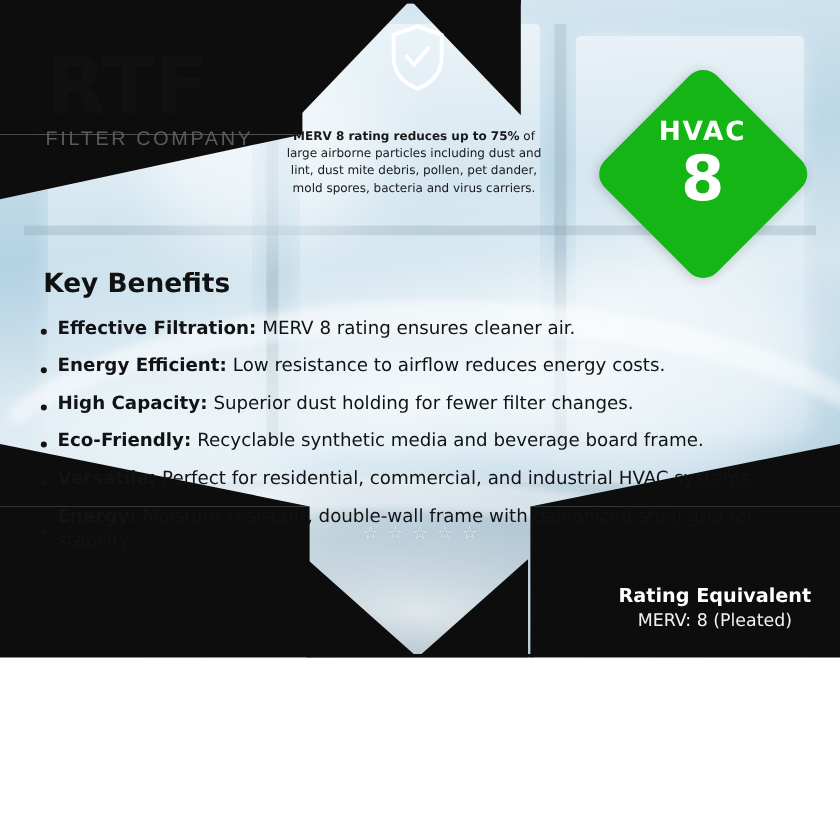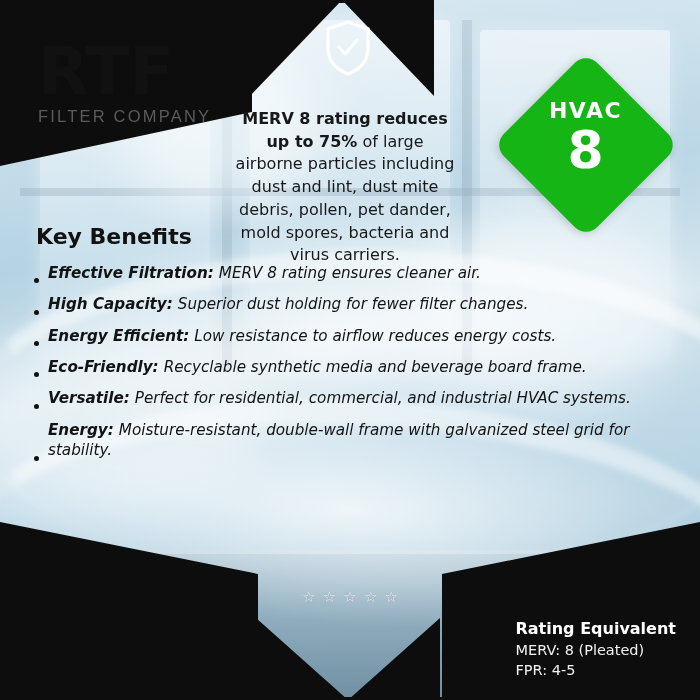--- a/index.html
+++ b/index.html
@@ -8,21 +8,21 @@
   }
   body {
     width: 700px;
     height: 700px;
     font-family: "Liberation Sans", sans-serif;
     overflow: hidden;
   }
   #page {
     position: relative;
     width: 700px;
-    height: 700px;
+    height: 548px;
     overflow: hidden;
     background: linear-gradient(170deg, #cfe3ef 0%, #b9d6e6 18%, #a9ccdf 33%, #cfe2ec 50%, #b5d3e4 64%, #9dc3d8 78%, #8fb6cc 100%);
   }
 
   
   .bg-window {
     position: absolute;
     border-radius: 4px;
     background: linear-gradient(180deg, rgba(255,255,255,0.55), rgba(226,242,250,0.25));
     box-shadow: 0 0 18px rgba(255,255,255,0.35);
@@ -192,21 +192,21 @@
     z-index: 7;
   }
 
   
   .merv-desc {
     position: absolute;
     top: 108px;
     left: 231px;
     width: 228px;
     text-align: center;
-    font-size: 16px;
+    font-size: 10px;
     line-height: 1.42;
     color: #17181a;
     font-family: "DejaVu Sans", sans-serif;
     z-index: 6;
   }
   .merv-desc b {
     font-weight: bold;
   }
 
   
@@ -263,27 +263,26 @@
   }
   .benefits h2 {
     margin: 0 0 14px 4px;
     font-size: 22px;
     font-weight: bold;
     color: #111;
     font-family: "DejaVu Sans", sans-serif;
   }
   .benefit {
     display: flex;
-    align-items: flex-end;
+    align-items: center;
     margin-bottom: 11px;
     font-size: 15.2px;
     line-height: 1.34;
     color: #121314;
     font-family: "DejaVu Sans", sans-serif;
-    font-style: italic;
   }
   .benefit .dot {
     flex: 0 0 auto;
     margin: 7px 9px 0 2px;
     width: 5px;
     height: 5px;
     background: #111;
     border-radius: 50%;
   }
   .benefit .b-title {
@@ -306,21 +305,21 @@
     font-size: 15px;
     line-height: 1;
     text-shadow: 0 0 1px rgba(0,0,0,0.4);
   }
 
   
   .rating {
     position: absolute;
     right: 24px;
     bottom: 20px;
-    text-align: left;
+    text-align: center;
     color: #fff;
     z-index: 8;
     font-family: "DejaVu Sans", sans-serif;
   }
   .rating .r-title {
     font-weight: bold;
     font-size: 16px;
     margin-bottom: 3px;
   }
   .rating .r-line {
@@ -387,26 +386,26 @@
   <div class="benefits">
     <h2>Key Benefits</h2>
 
     <div class="benefit">
       <span class="dot"></span>
       <div><span class="b-title">Effective Filtration:</span><span>MERV 8 rating ensures cleaner air.</span></div>
     </div>
 
     <div class="benefit">
       <span class="dot"></span>
+      <div><span class="b-title">Energy Efficient:</span><span>Low resistance to airflow reduces energy costs.</span></div>
+    </div>
+
+    <div class="benefit">
+      <span class="dot"></span>
       <div><span class="b-title">High Capacity:</span><span>Superior dust holding for fewer filter changes.</span></div>
-    </div>
-
-    <div class="benefit">
-      <span class="dot"></span>
-      <div><span class="b-title">Energy Efficient:</span><span>Low resistance to airflow reduces energy costs.</span></div>
     </div>
 
     <div class="benefit">
       <span class="dot"></span>
       <div><span class="b-title">Eco-Friendly:</span><span>Recyclable synthetic media and beverage board frame.</span></div>
     </div>
 
     <div class="benefit">
       <span class="dot"></span>
       <div><span class="b-title">Versatile:</span><span>Perfect for residential, commercial, and industrial HVAC systems.</span></div>
@@ -423,16 +422,15 @@
     <span class="star">☆</span>
     <span class="star">☆</span>
     <span class="star">☆</span>
     <span class="star">☆</span>
     <span class="star">☆</span>
   </div>
 
   <div class="rating">
     <div class="r-title">Rating Equivalent</div>
     <div class="r-line">MERV: 8 (Pleated)</div>
-    <div class="r-line">FPR: 4-5</div>
   </div>
 
 </div>
 
 </body></html>

